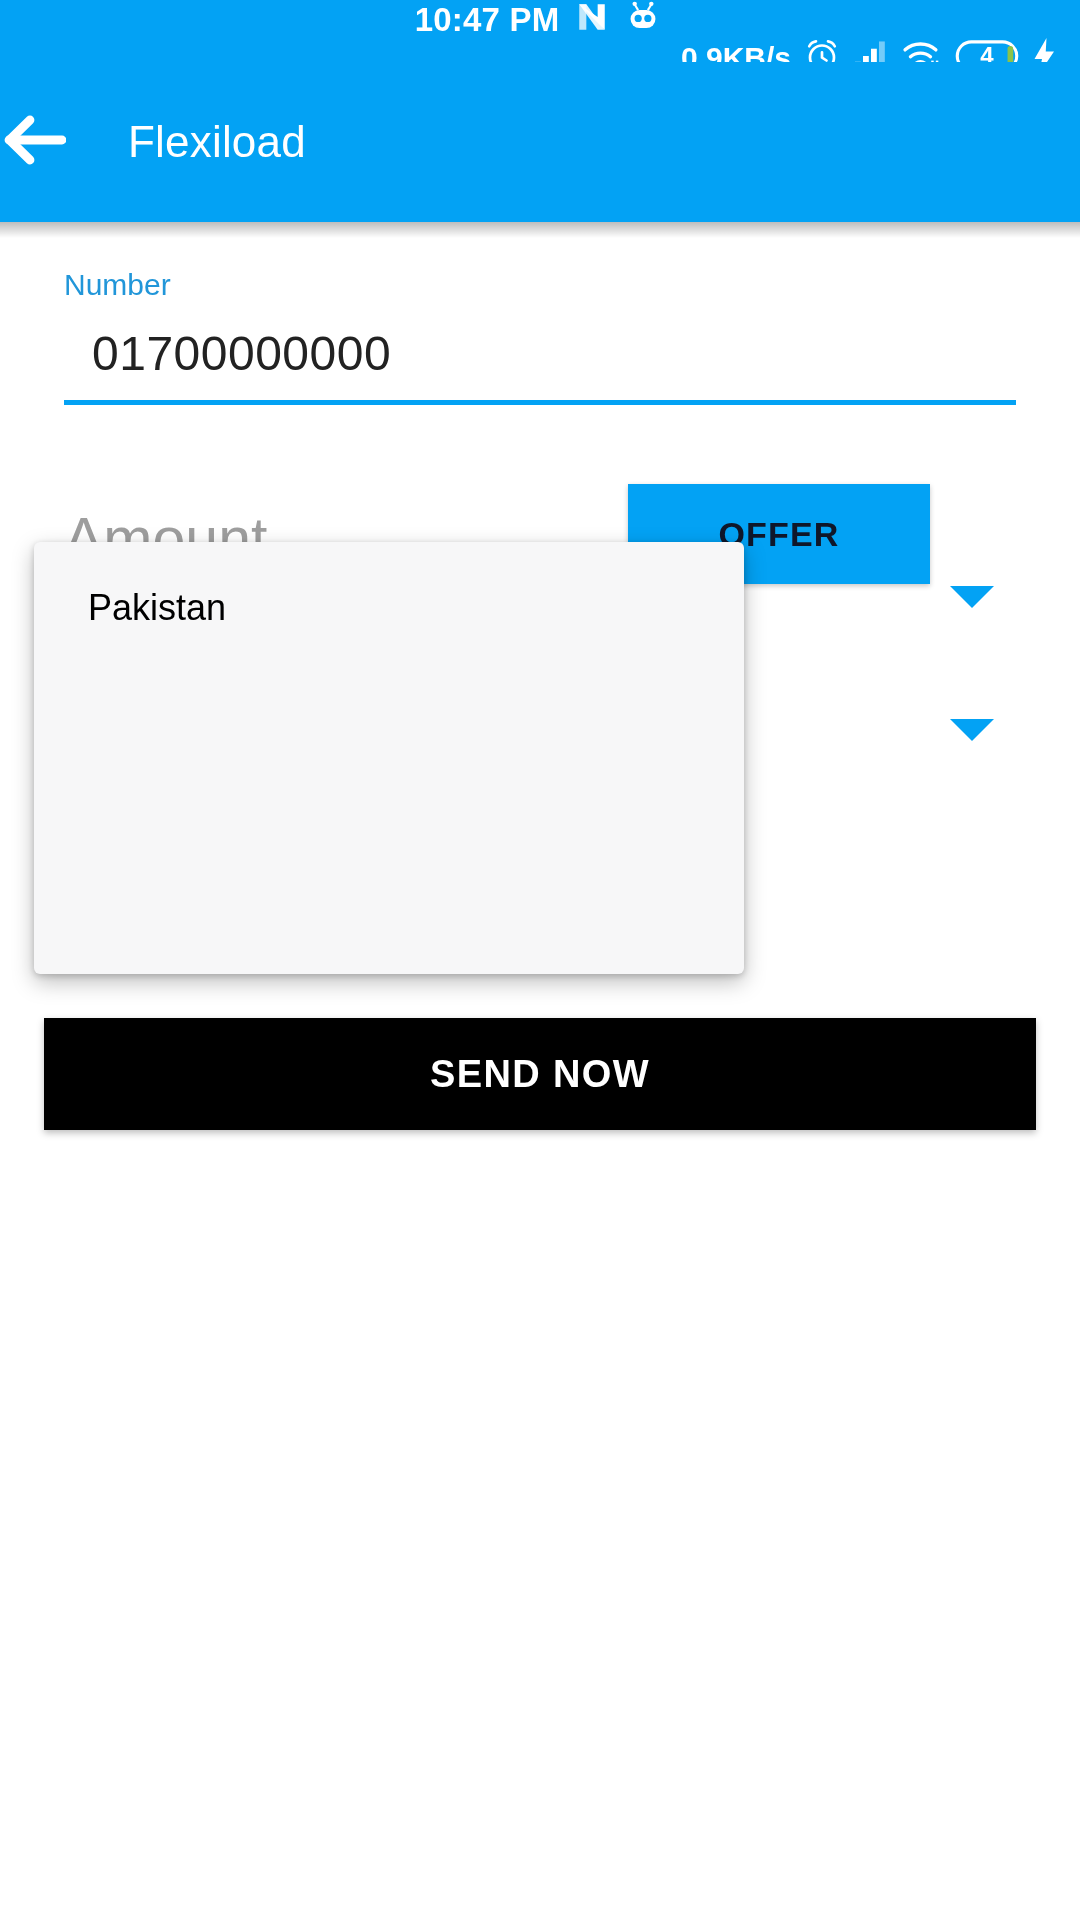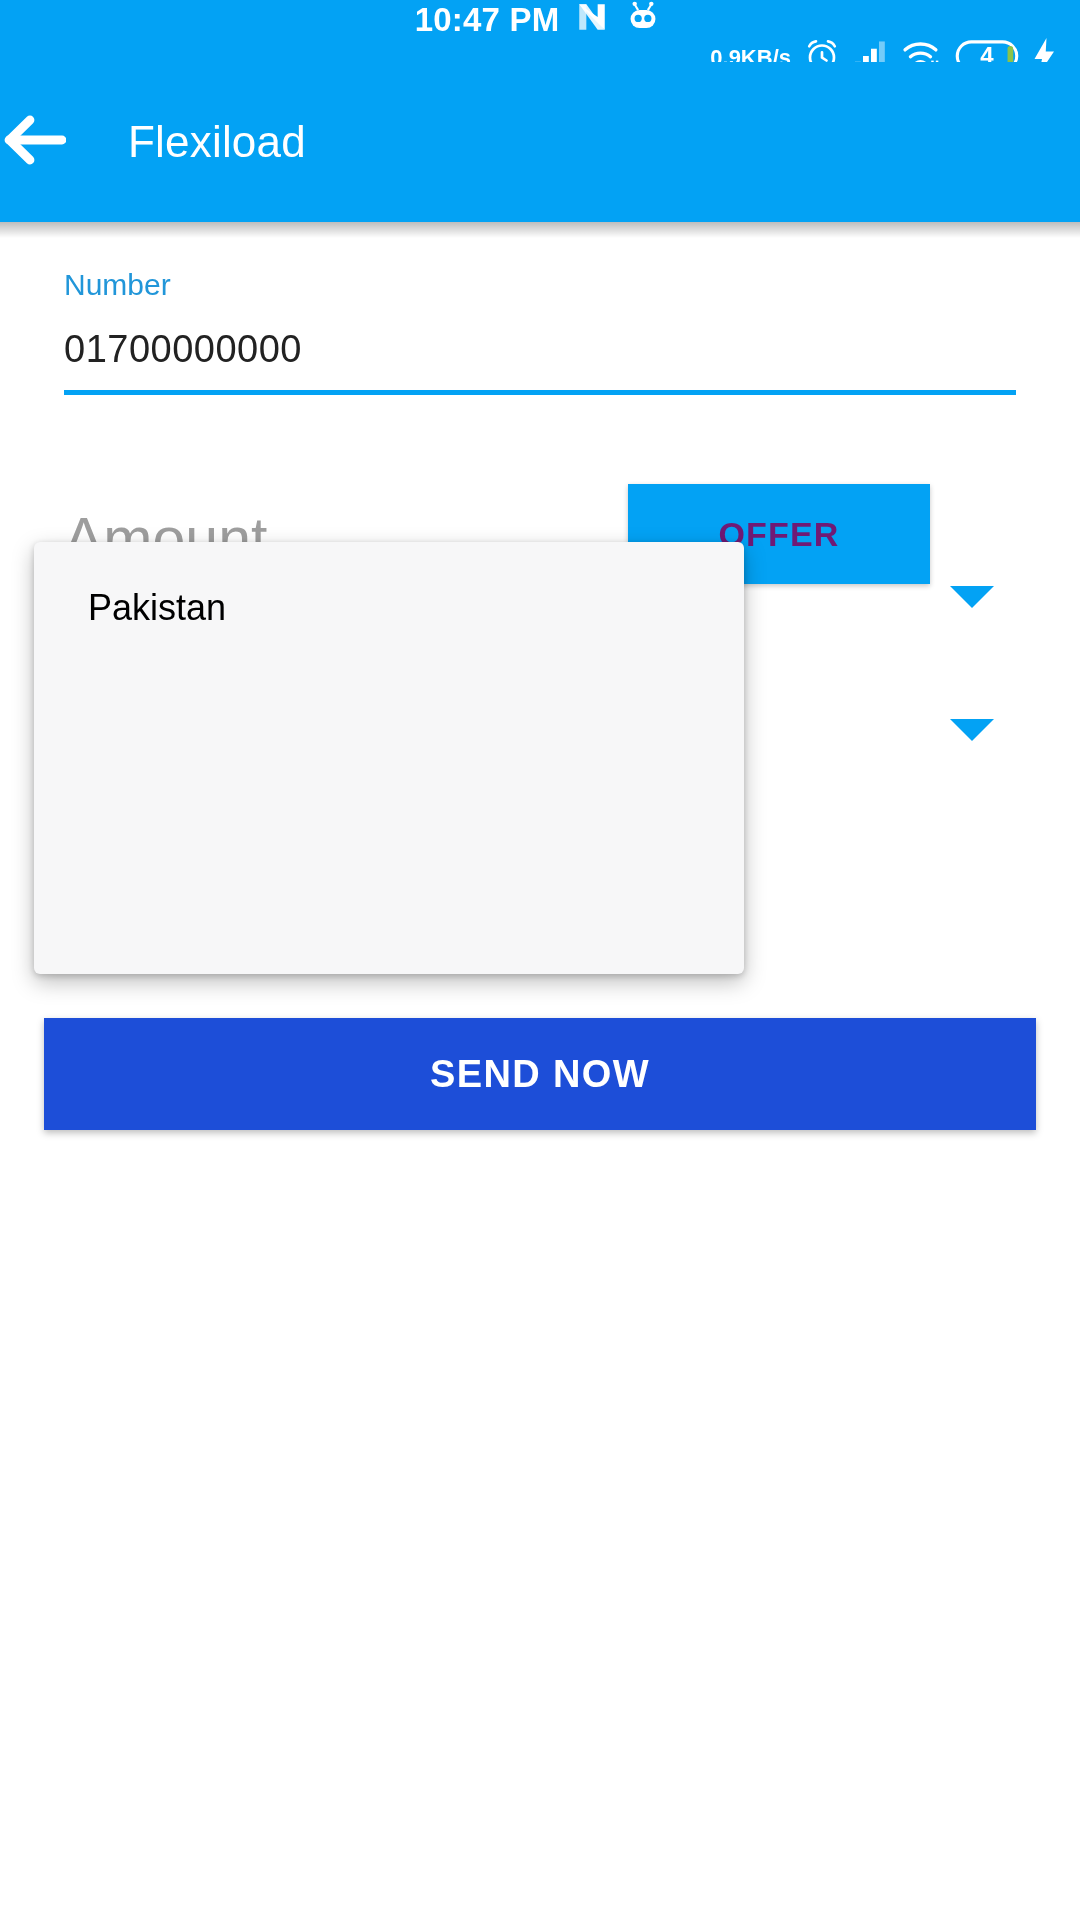--- a/index.html
+++ b/index.html
@@ -16,21 +16,21 @@
     position:absolute; top:0; left:0; width:1080px; height:62px;
     background:#03A2F4;
     display:flex; align-items:center;
     padding:0 22px 0 18px;
     color:#ffffff;
     flex-direction:column;
   }
   .sb-left { display:flex; align-items:center; gap:16px; }
   .sb-clock { font-size:33px; font-weight:bold; letter-spacing:0.2px; line-height:1; }
   .sb-right { margin-left:auto; display:flex; align-items:center; gap:13px; }
-  .sb-speed { font-size:22px; font-weight:bold; line-height:1; }
+  .sb-speed { font-size:30px; font-weight:bold; line-height:1; }
   .ico { display:block; }
 
   
   .app-bar {
     position:absolute; top:62px; left:0; width:1080px; height:160px;
     background:#03A2F4;
     display:flex; align-items:center;
   }
   .back-btn { width:70px; height:70px; display:flex; align-items:center; justify-content:center; }
   .app-title {
@@ -43,38 +43,38 @@
     z-index:3;
   }
 
   
   .content { position:absolute; top:222px; left:0; width:1080px; height:1698px; background:#ffffff; }
 
   
   .field-number { position:absolute; left:64px; top:48px; width:952px; }
   .float-label { color:#2196D9; font-size:30px; line-height:1; }
   .number-value {
-    color:#222222; font-size:38px; line-height:1;
-    margin-top:30px; letter-spacing:0.5px;
+    color:#222222; font-size:48px; line-height:1;
+    margin-top:30px; letter-spacing:0.5px;margin-left:28px;
   }
   .underline-active {
     margin-top:22px; height:5px; background:#03A2F4; width:952px;
   }
 
   
   .amount-row {
     position:absolute; left:64px; top:262px; width:952px; height:110px;
   }
   .amount-wrap { position:absolute; left:0; top:26px; width:500px; }
   .amount-placeholder { color:#9e9e9e; font-size:59px; line-height:1; }
   .underline-idle { margin-top:22px; height:3px; background:#9b9b9b; width:500px; }
   .offer-btn {
     position:absolute; left:564px; top:0; width:302px; height:100px;
     background:#03A2F4; border:none; cursor:pointer;
-    color:#701a75; font-size:34px; font-weight:bold; letter-spacing:1.2px;
+    color:#0f172a; font-size:34px; font-weight:bold; letter-spacing:1.2px;
     display:flex; align-items:center; justify-content:center;
     box-shadow:0 2px 5px rgba(0,0,0,0.22);
   }
 
   
   .caret {
     position:absolute; width:0; height:0;
     border-left:22px solid transparent;
     border-right:22px solid transparent;
     border-top:22px solid #03A2F4;
@@ -92,21 +92,21 @@
   }
   .dd-item {
     height:107px; display:flex; align-items:center;
     padding-left:54px;
     color:#000000; font-size:36px; cursor:pointer;
   }
 
   
   .send-btn {
     position:absolute; left:44px; top:796px; width:992px; height:112px;
-    background:#1d4ed8; border:none; cursor:pointer;
+    background:#000000; border:none; cursor:pointer;
     color:#ffffff; font-size:38px; font-weight:bold; letter-spacing:1.4px;
     display:flex; align-items:center; justify-content:center;
     box-shadow:0 3px 7px rgba(0,0,0,0.26);
   }
 </style>
 </head>
 <body>
 
 <div id="screen">
 

